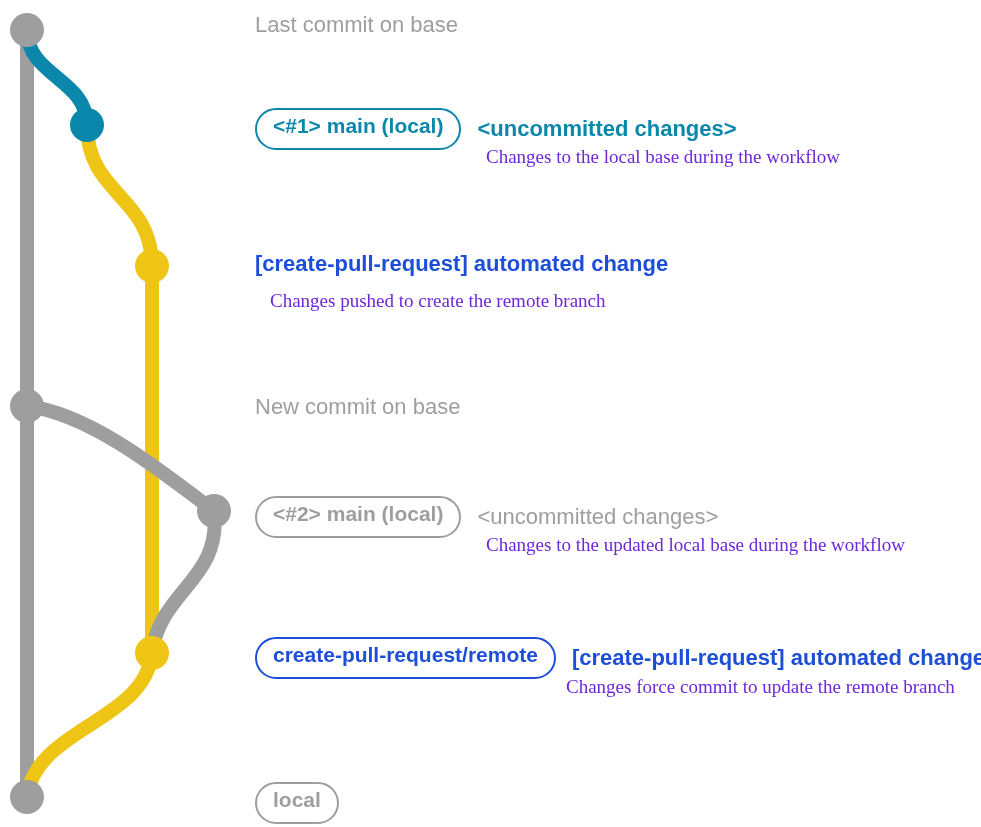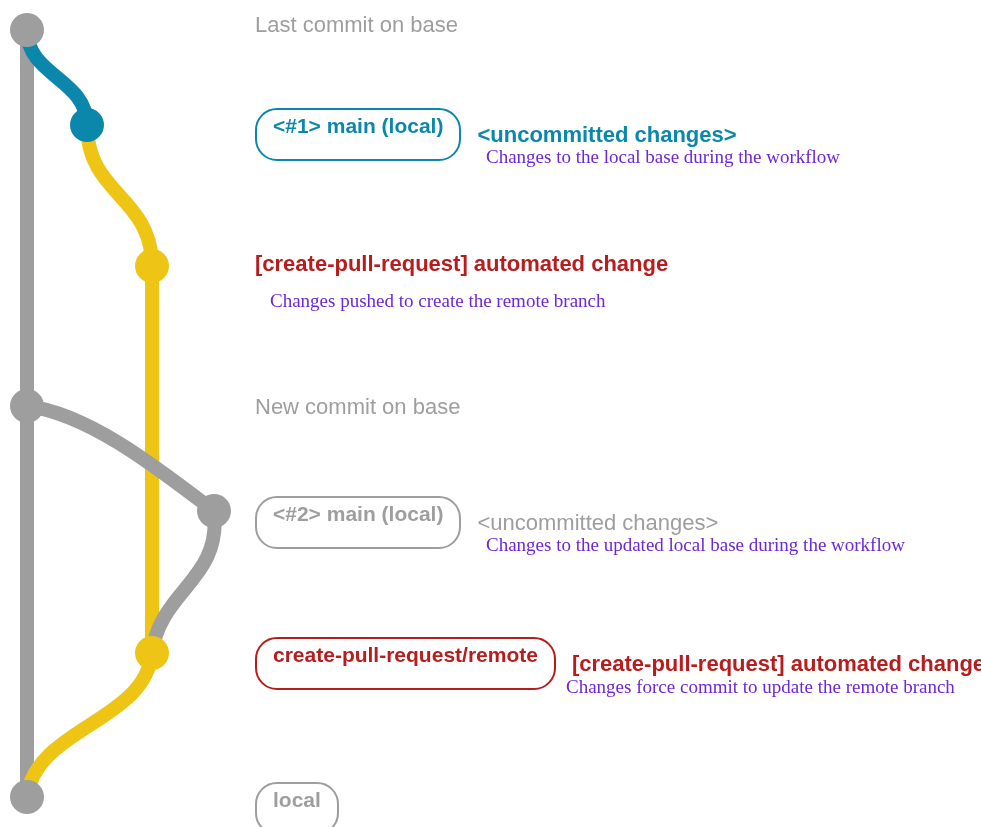--- a/index.html
+++ b/index.html
@@ -31,21 +31,21 @@
     position: absolute;
     display: flex;
     align-items: center;
   }
   .badge {
     display: inline-flex;
     align-items: center;
     justify-content: center;
     border: 2px solid currentColor;
     border-radius: 22px;
-    padding: 5px 16px 23px 16px;
+    padding: 5px 16px 12px 16px;
     font-size: 21px;
     font-weight: bold;
     line-height: 1;
     white-space: nowrap;
     font-family: "Liberation Sans", sans-serif;
     box-sizing: border-box;
   }
   .headline {
     font-size: 22px;
     font-weight: bold;
@@ -61,21 +61,21 @@
     font-family: "Liberation Serif", serif;
     font-size: 19px;
     color: #6d28d9;
     white-space: nowrap;
   }
   .gap {
     display: inline-block;
     width: 16px;
   }
   .c-blue { color: #0b87ab; }
-  .c-yellow { color: #b91c1c; }
+  .c-yellow { color: #1d4ed8; }
   .c-gray { color: #9e9e9e; }
 </style>
 </head>
 <body>
 
 <div id="stage">
 
   <svg id="graph" viewBox="0 0 981 827" xmlns="http://www.w3.org/2000/svg">
 
     <path d="M 27 30 L 27 797" stroke="#9e9e9e" stroke-width="14" fill="none" stroke-linecap="round"></path>

